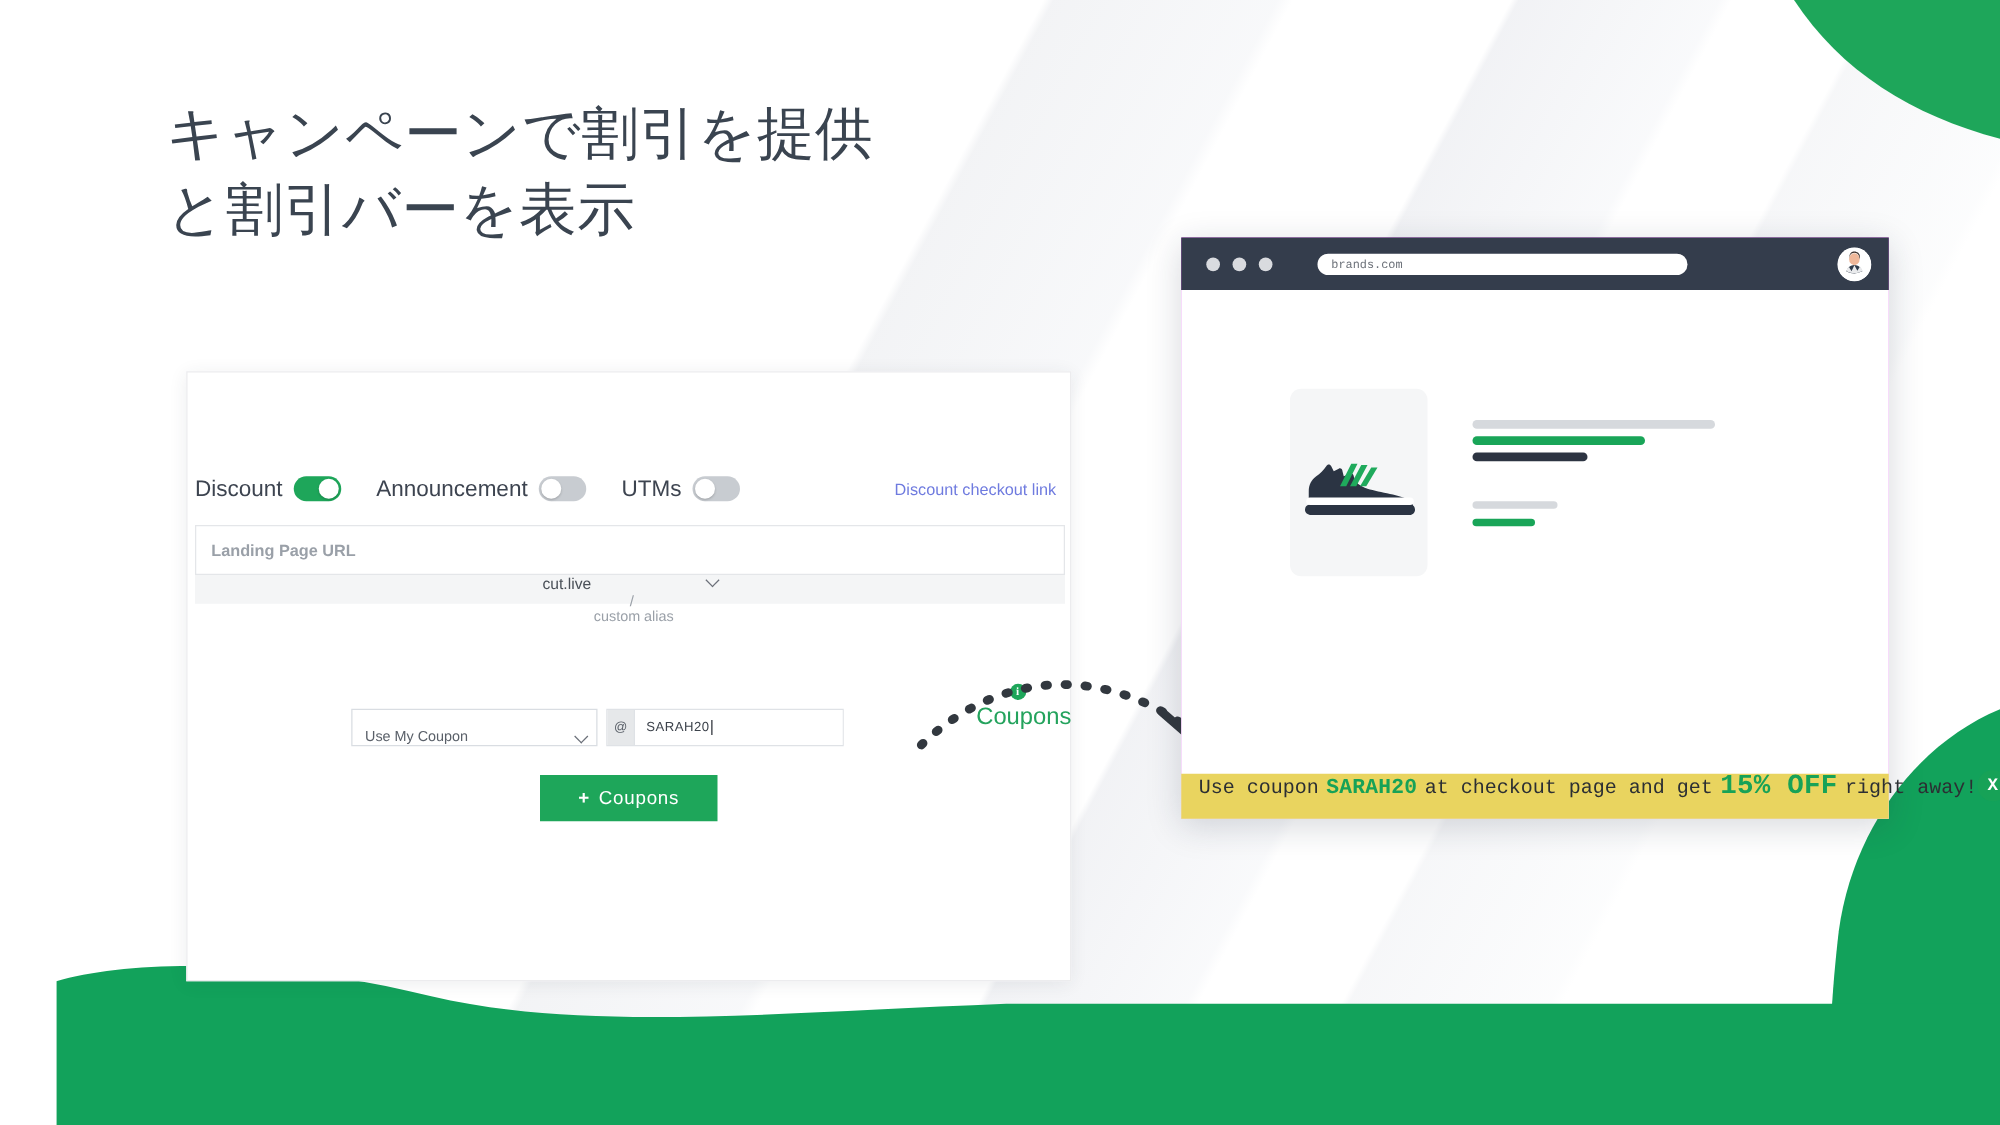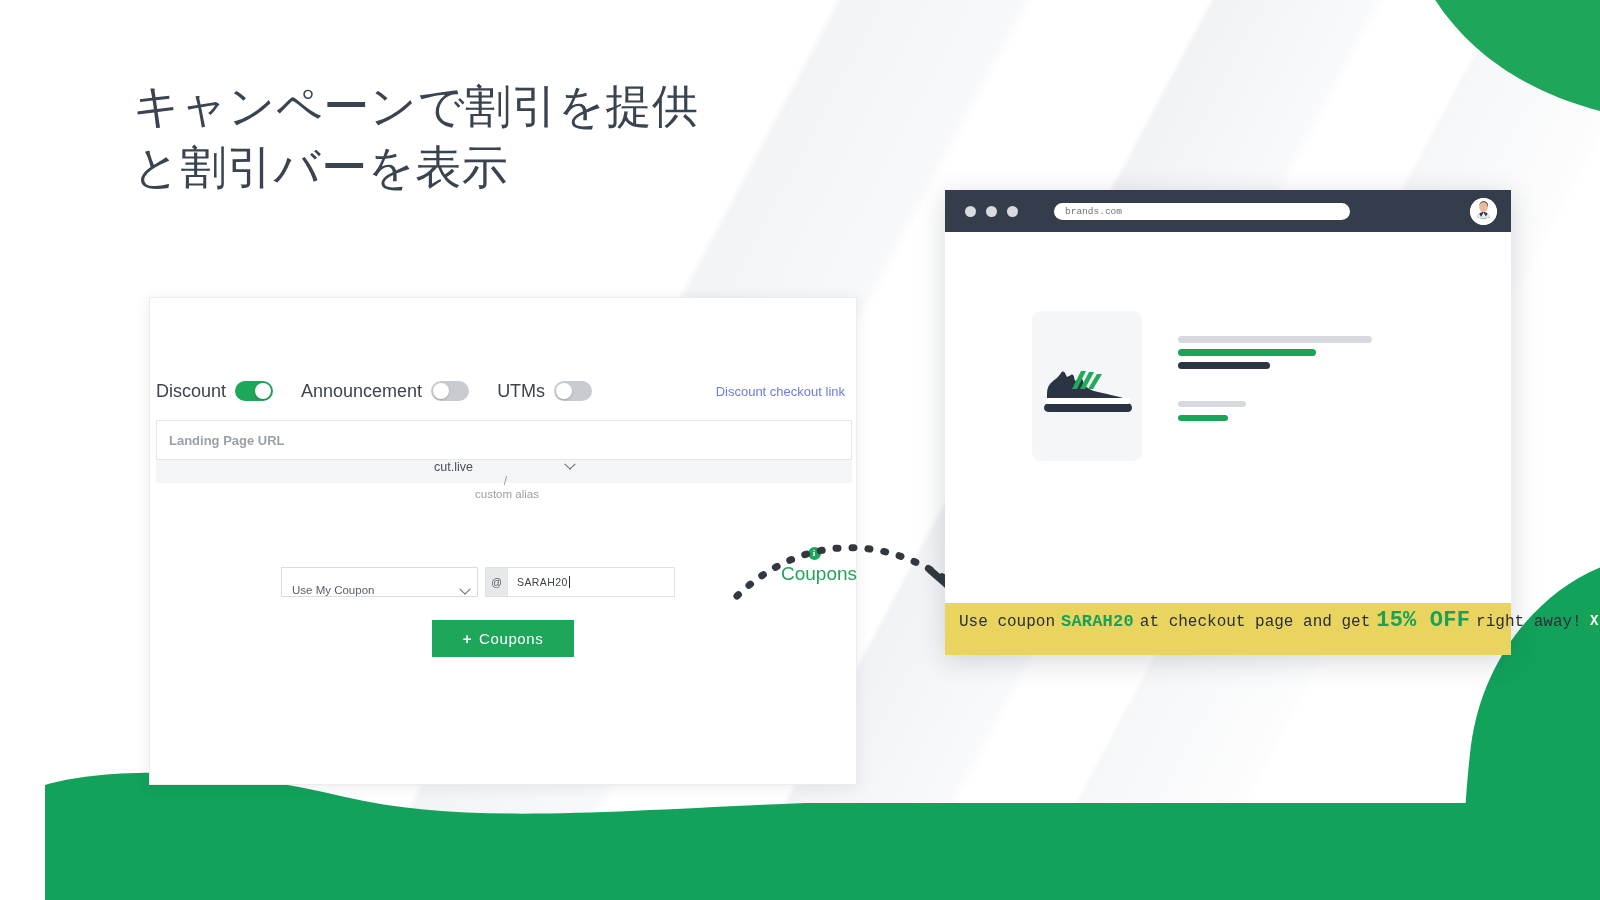--- a/index.html
+++ b/index.html
@@ -351,21 +351,21 @@
   .skel { position: absolute; border-radius: 4px; }
   .skel.s1 { left: 233px; top: 104px; width: 194px; height: 7px;  background: #d6d9dd; }
   .skel.s2 { left: 233px; top: 117px; width: 138px; height: 7px;  background: #19a558; }
   .skel.s3 { left: 233px; top: 130px; width: 92px;  height: 7px;  background: #2d3442; }
   .skel.s4 { left: 233px; top: 169px; width: 68px;  height: 6px;  background: #d6d9dd; }
   .skel.s5 { left: 233px; top: 183px; width: 50px;  height: 6px;  background: #19a558; }
 
   .announce-bar {
     position: absolute;
     left: 0; right: 0; bottom: 0;
-    height: 52px;
+    height: 36px;
     background: #e8d濃;
     background: #e9d45f;
     display: flex;
     align-items: center;
     padding: 0 12px 17px 14px;
   }
   .announce-text {
     font-size: 16px;
     color: #2c2f33;
     display: flex;

